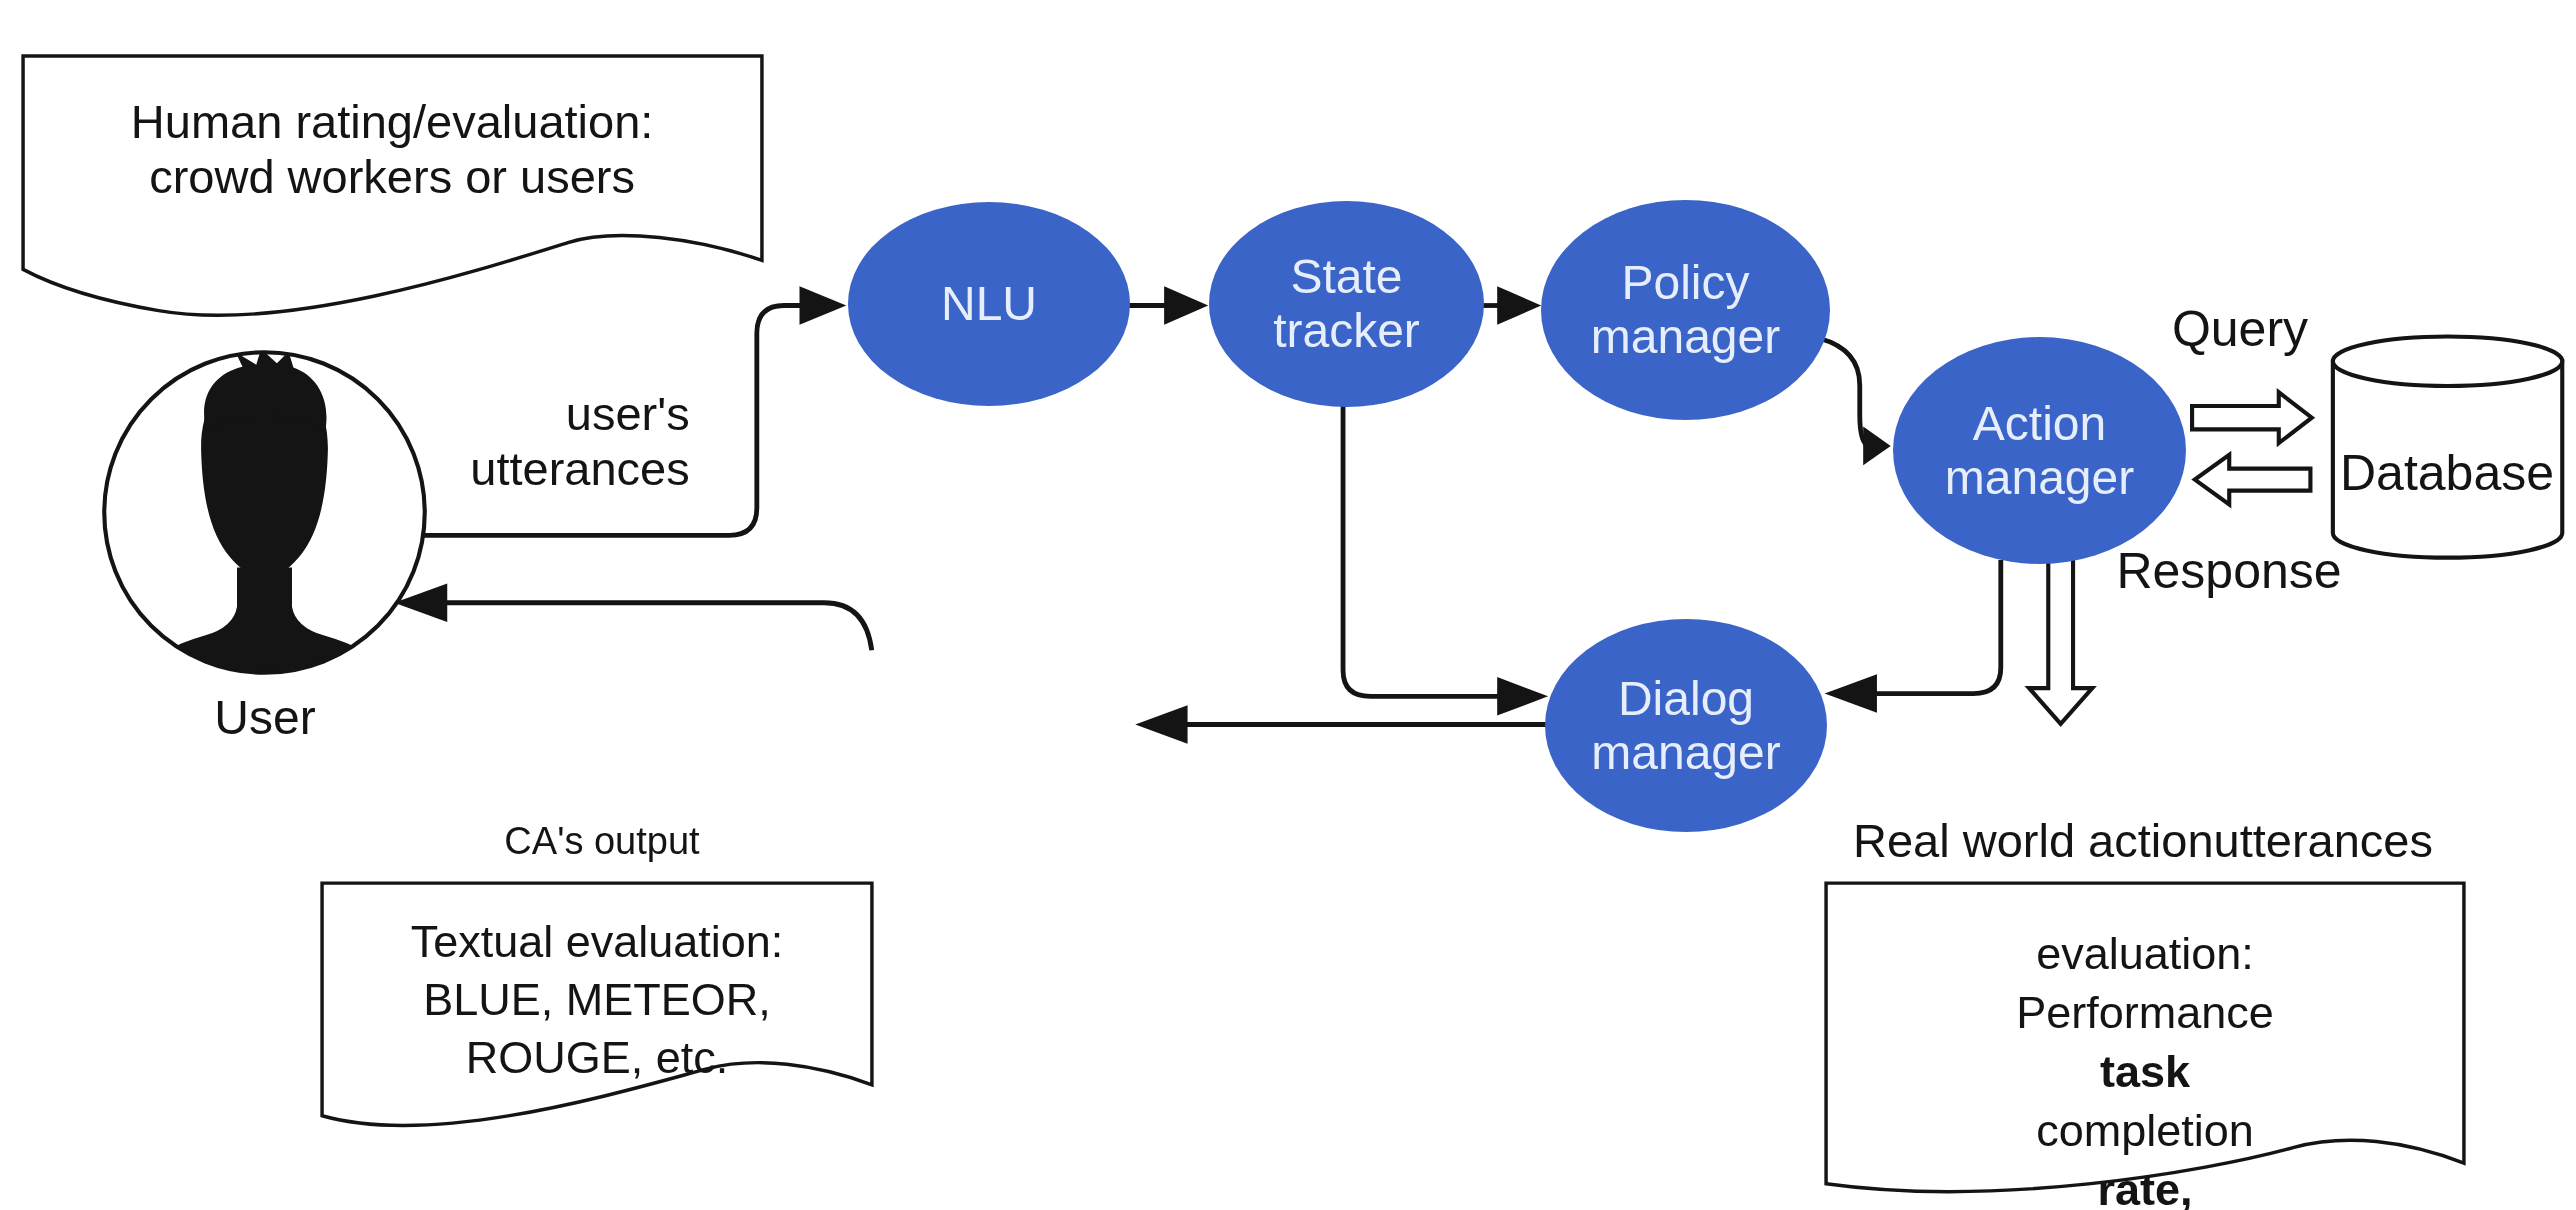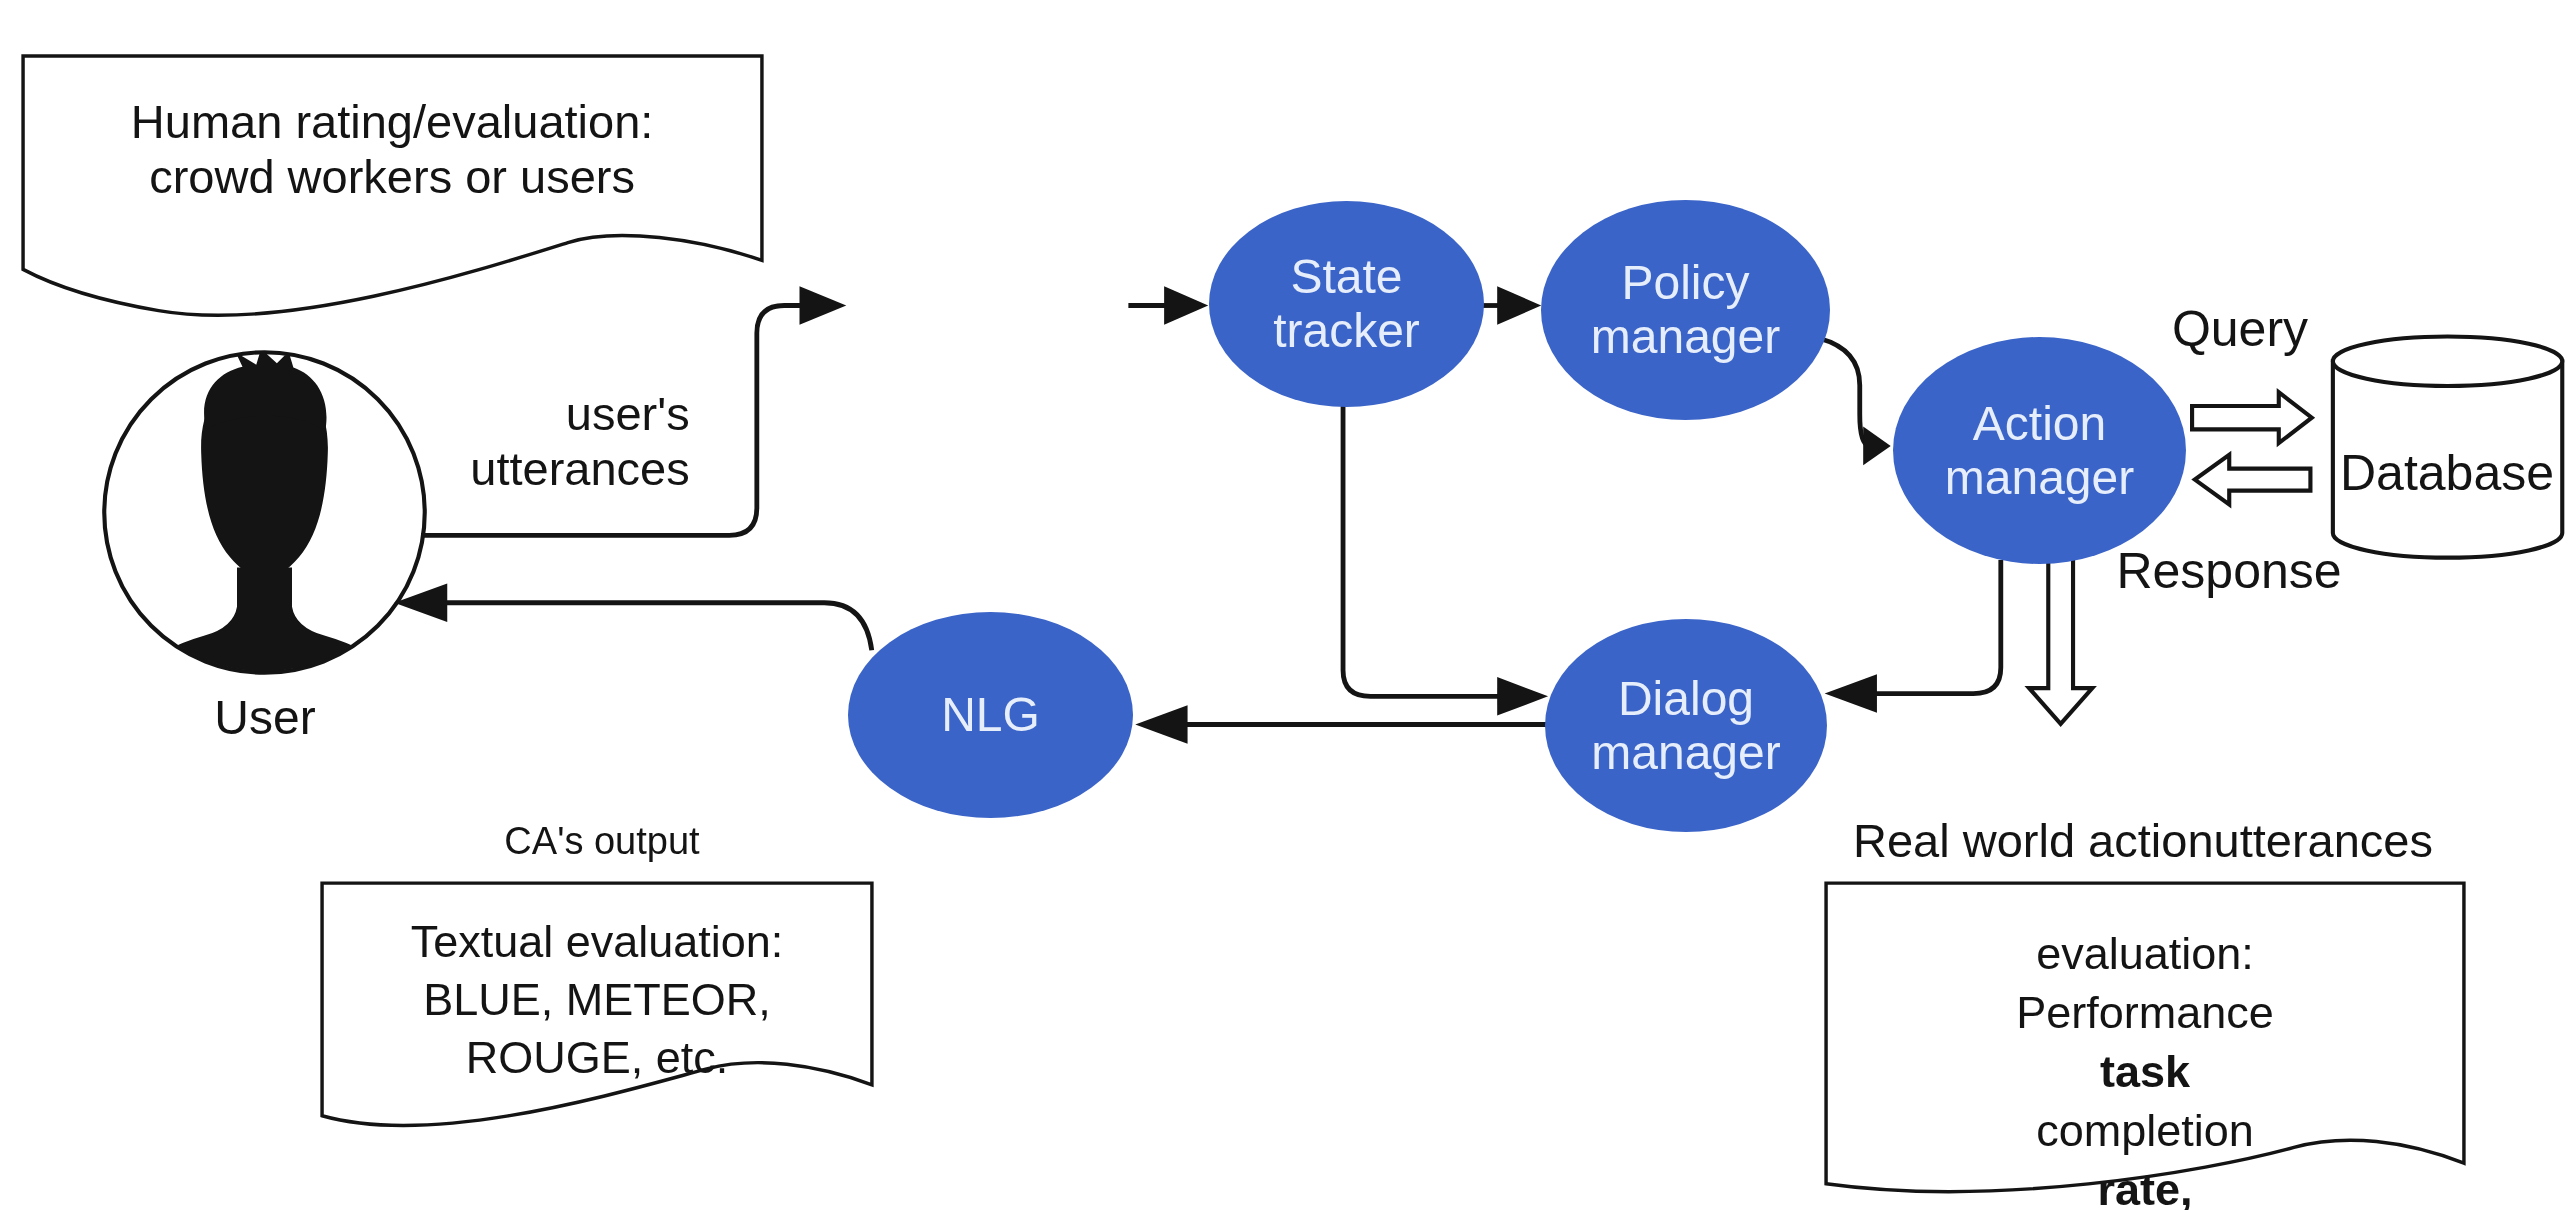--- a/index.html
+++ b/index.html
@@ -94,39 +94,39 @@
   <div class="abs center txt z3" style="left:580px;top:441px;font-size:47px;line-height:55px">
     <span style="display:block">user's</span>
     <span style="display:block">utterances</span>
   </div>
   <div class="abs center txt z3" style="left:265px;top:717px;font-size:48px">User</div>
   <div class="abs center txt z3" style="left:2240px;top:329px;font-size:50px">Query</div>
   <div class="abs center txt z3" style="left:2229px;top:571px;font-size:50px">Response</div>
   <div class="abs center txt z3" style="left:602px;top:841px;font-size:38px">CA's output</div>
   <div class="abs center txt z3" style="left:2143px;top:840px;font-size:47px">Real world actionutterances</div>
 
+  <div class="abs ellipse z3" style="left:848px;top:202px;width:282px;height:204px">
+    <span>NLU</span>
+      <span></span>
+  </div>
   <div class="abs ellipse z3" style="left:1209px;top:201px;width:275px;height:206px">
     <span>State</span>
       <span>tracker</span>
   </div>
   <div class="abs ellipse z3" style="left:1541px;top:200px;width:289px;height:220px">
     <span>Policy</span>
       <span>manager</span>
   </div>
   <div class="abs ellipse z3" style="left:1893px;top:337px;width:293px;height:227px">
     <span>Action</span>
       <span>manager</span>
   </div>
   <div class="abs ellipse z3" style="left:1545px;top:619px;width:282px;height:213px">
     <span>Dialog</span>
       <span>manager</span>
-  </div>
-  <div class="abs ellipse z3" style="left:848px;top:612px;width:285px;height:206px">
-    <span>NLG</span>
-      <span></span>
   </div>
 
   <svg class="abs z3" style="left:2326px;top:330px" width="250" height="241" viewBox="0 0 364 350">
     <path class="docshape" style="stroke-width:6" d="M10,45 V295 A167,36 0 0 0 344,295 V45 Z"></path>
     <ellipse class="docshape" style="stroke-width:6" cx="177" cy="45" rx="167" ry="36"></ellipse>
   </svg>
   <div class="abs center txt z3" style="left:2447px;top:473px;font-size:50px">Database</div>
 
   <div class="abs z3" style="left:320px;top:881px;width:554px;height:272px">
     <svg width="554" height="272" viewBox="0 0 805 395">

